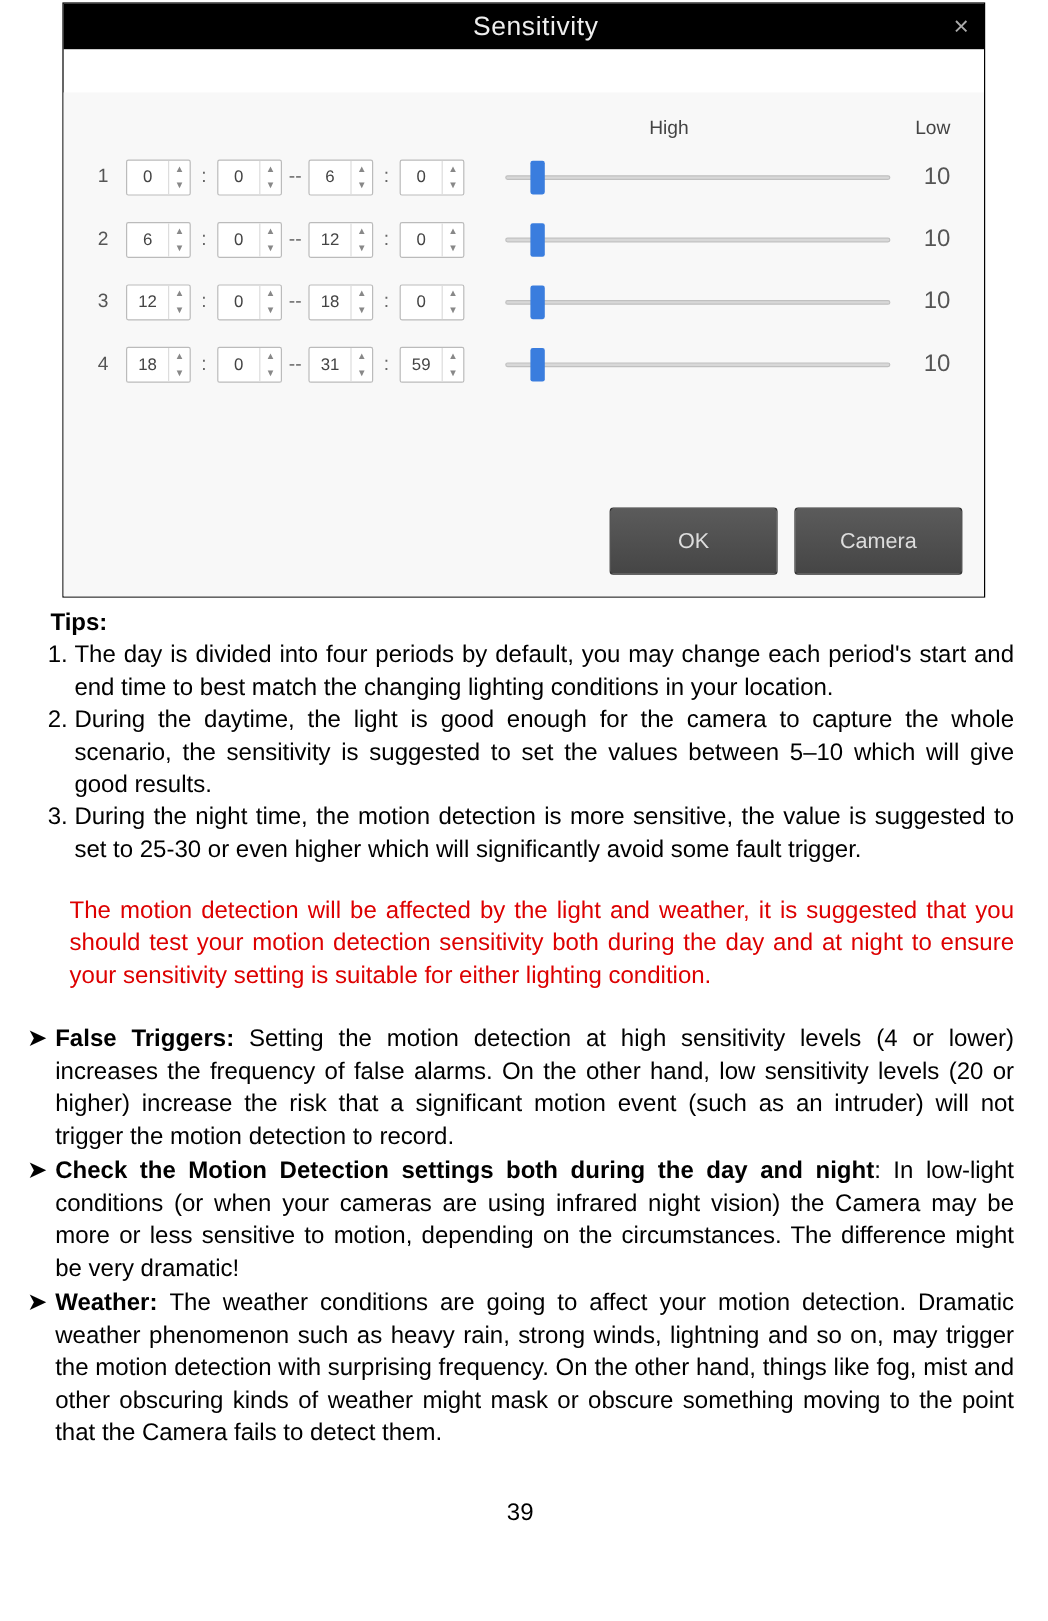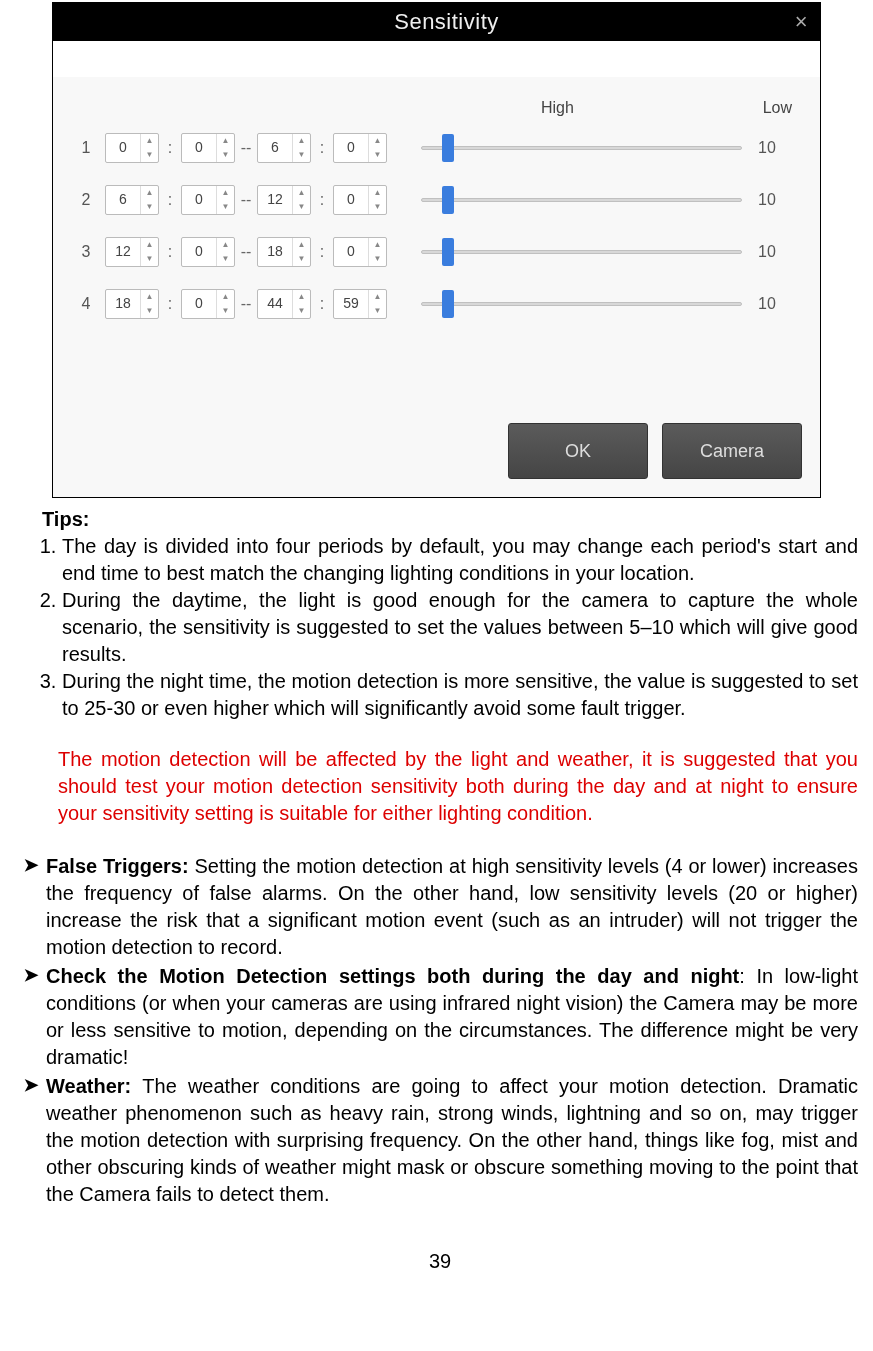--- a/index.html
+++ b/index.html
@@ -139,24 +139,24 @@
     left: 8%;
     top: 50%;
     transform: translate(-50%, -50%);
     width: 12px;
     height: 28px;
     background: #3a7dde;
     border-radius: 2px;
   }
   .slider-val {
     width: 34px;
-    text-align: left;
+    text-align: right;
     margin-left: 16px;
     color: #555;
-    font-size: 16px;
+    font-size: 20px;
   }
 
   .button-row {
     margin-top: auto;
     display: flex;
     justify-content: flex-end;
     gap: 14px;
   }
   .btn {
     min-width: 140px;
@@ -167,21 +167,21 @@
     color: #ddd;
     font-size: 18px;
     display: flex;
     align-items: center;
     justify-content: center;
     cursor: pointer;
   }
 
   
   .content {
-    padding: 4px 9px 0 16px;
+    padding: 4px 22px 0 16px;
   }
   .tips-title { font-weight: bold; margin-left: 26px; margin-top: 4px; }
 
   ol.tips { list-style: decimal outside; margin: 0 6px 0 22px; padding-left: 24px; }
   ol.tips li { text-align: justify; margin: 0; line-height: 1.35; }
 
   .note { color: #d00; margin: 24px 6px 0 42px; text-align: justify; line-height: 1.35; }
   .note .label { display: block; margin-bottom: 0; }
 
   .bullets { margin: 26px 6px 0 0; }
@@ -358,21 +358,21 @@
           <span class="sep">:</span>
           <span class="spin">
     <span class="num">0</span>
     <span class="arrows">
       <span>▲</span>
       <span>▼</span>
     </span>
   </span>
           <span class="sep">--</span>
           <span class="spin">
-    <span class="num">44</span>
+    <span class="num">31</span>
     <span class="arrows">
       <span>▲</span>
       <span>▼</span>
     </span>
   </span>
           <span class="sep">:</span>
           <span class="spin">
     <span class="num">59</span>
     <span class="arrows">
       <span>▲</span>

